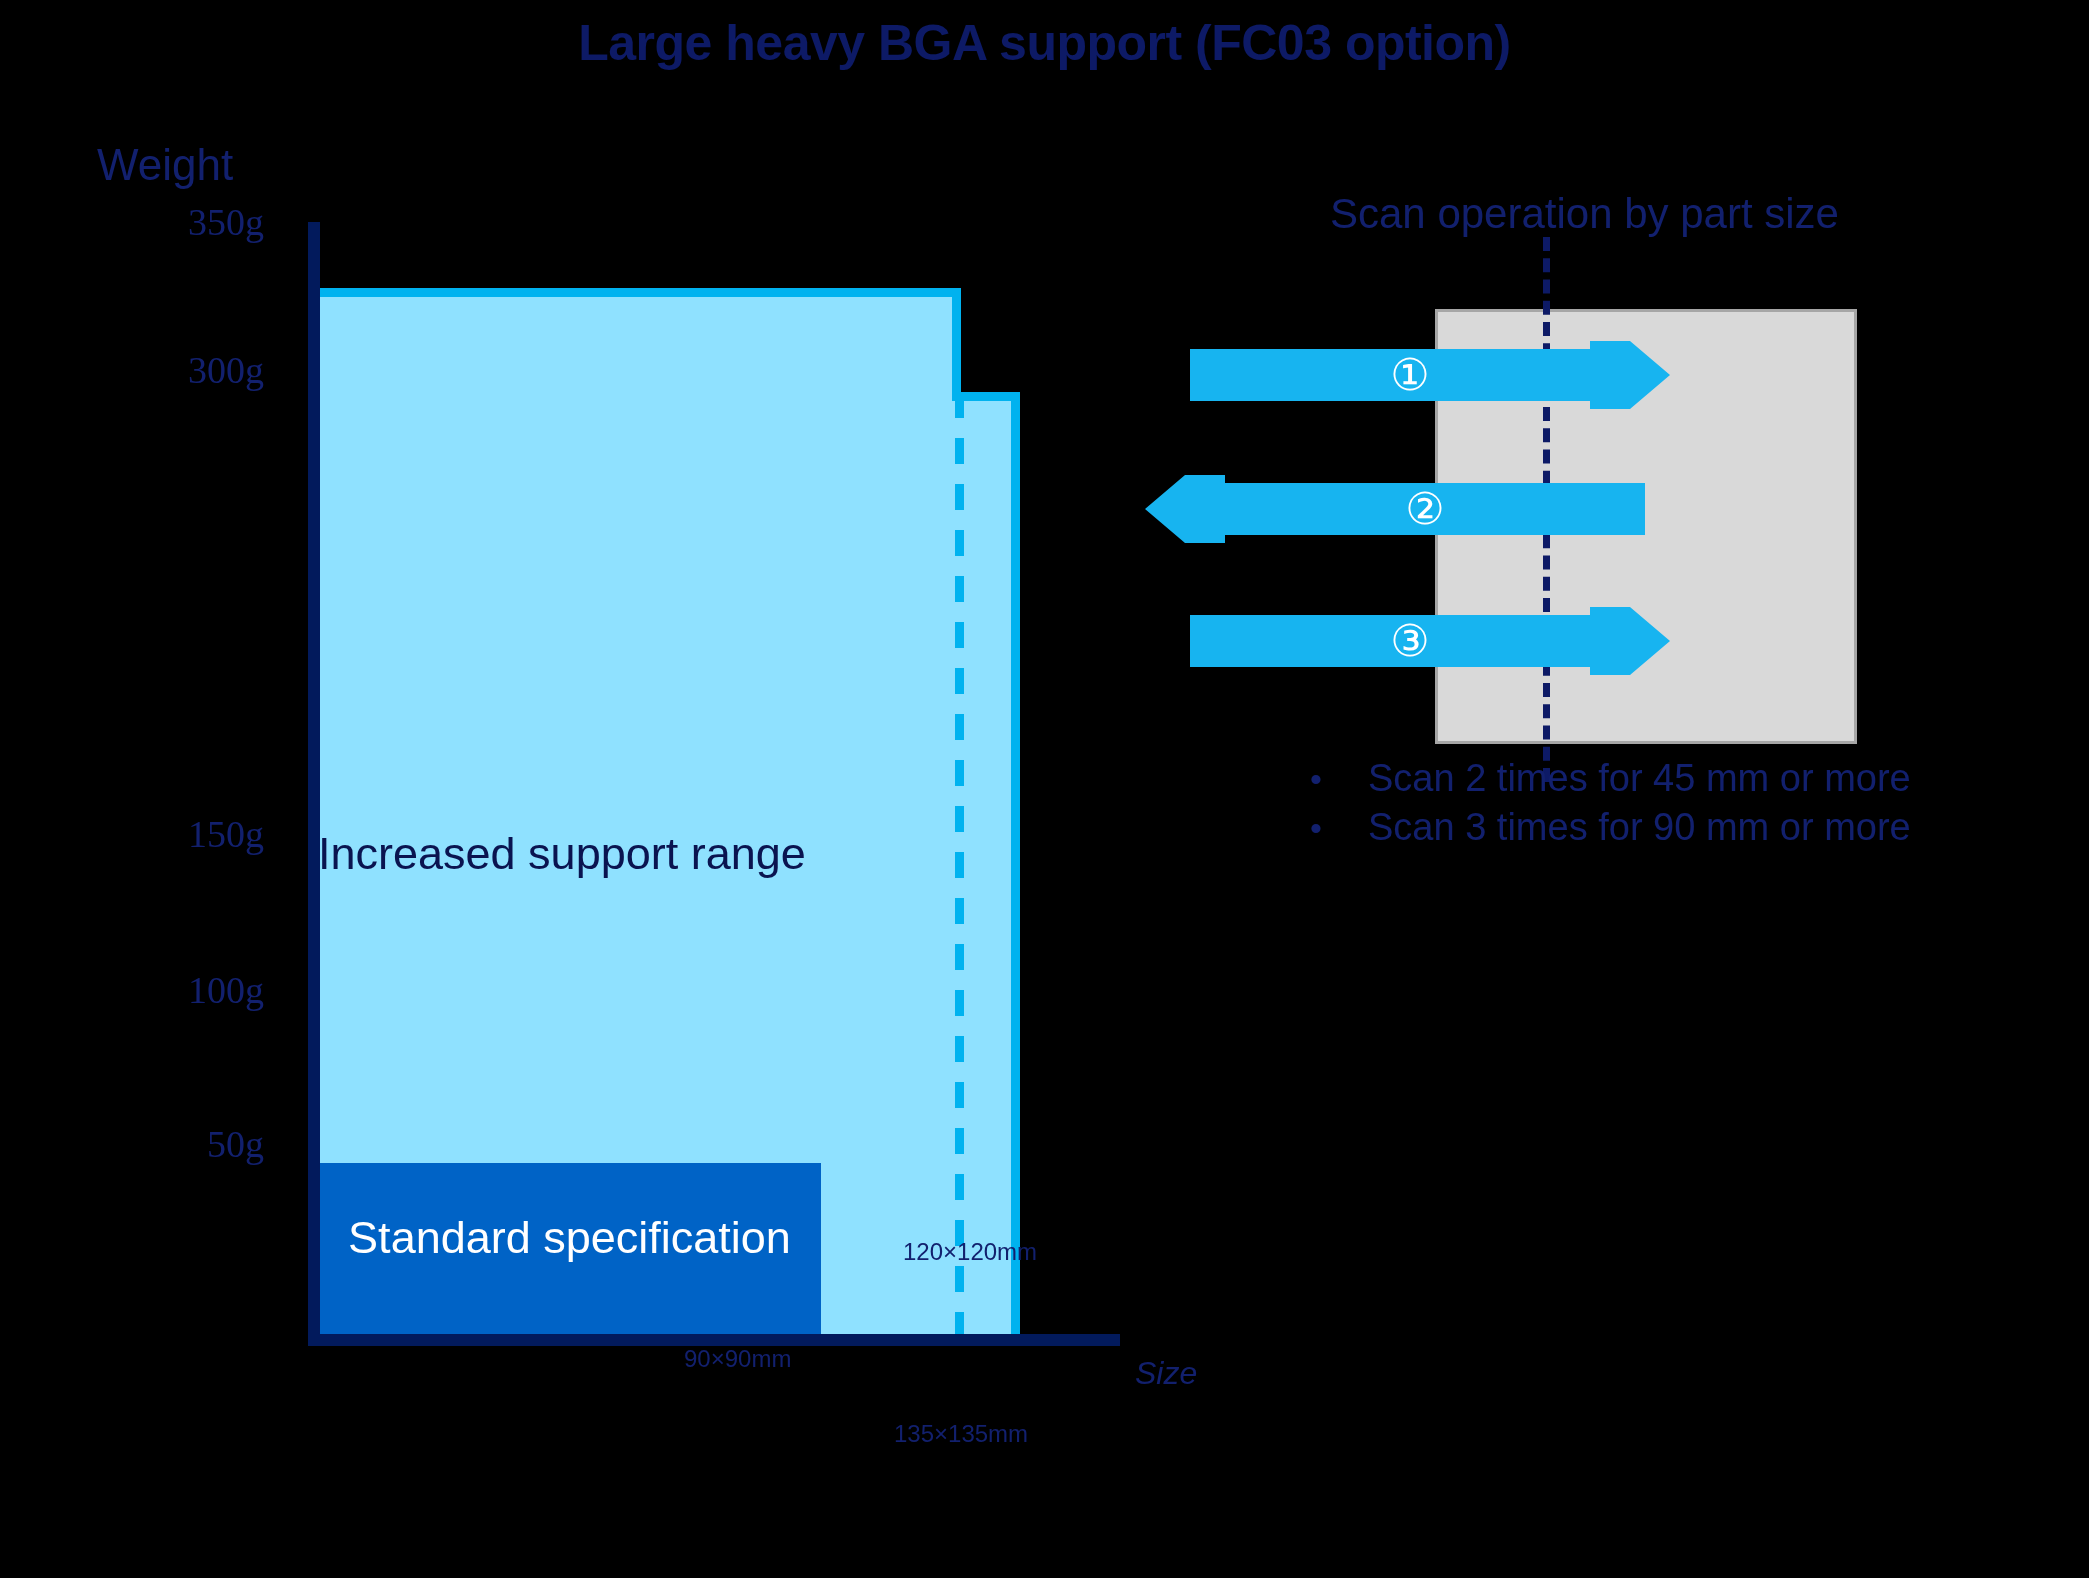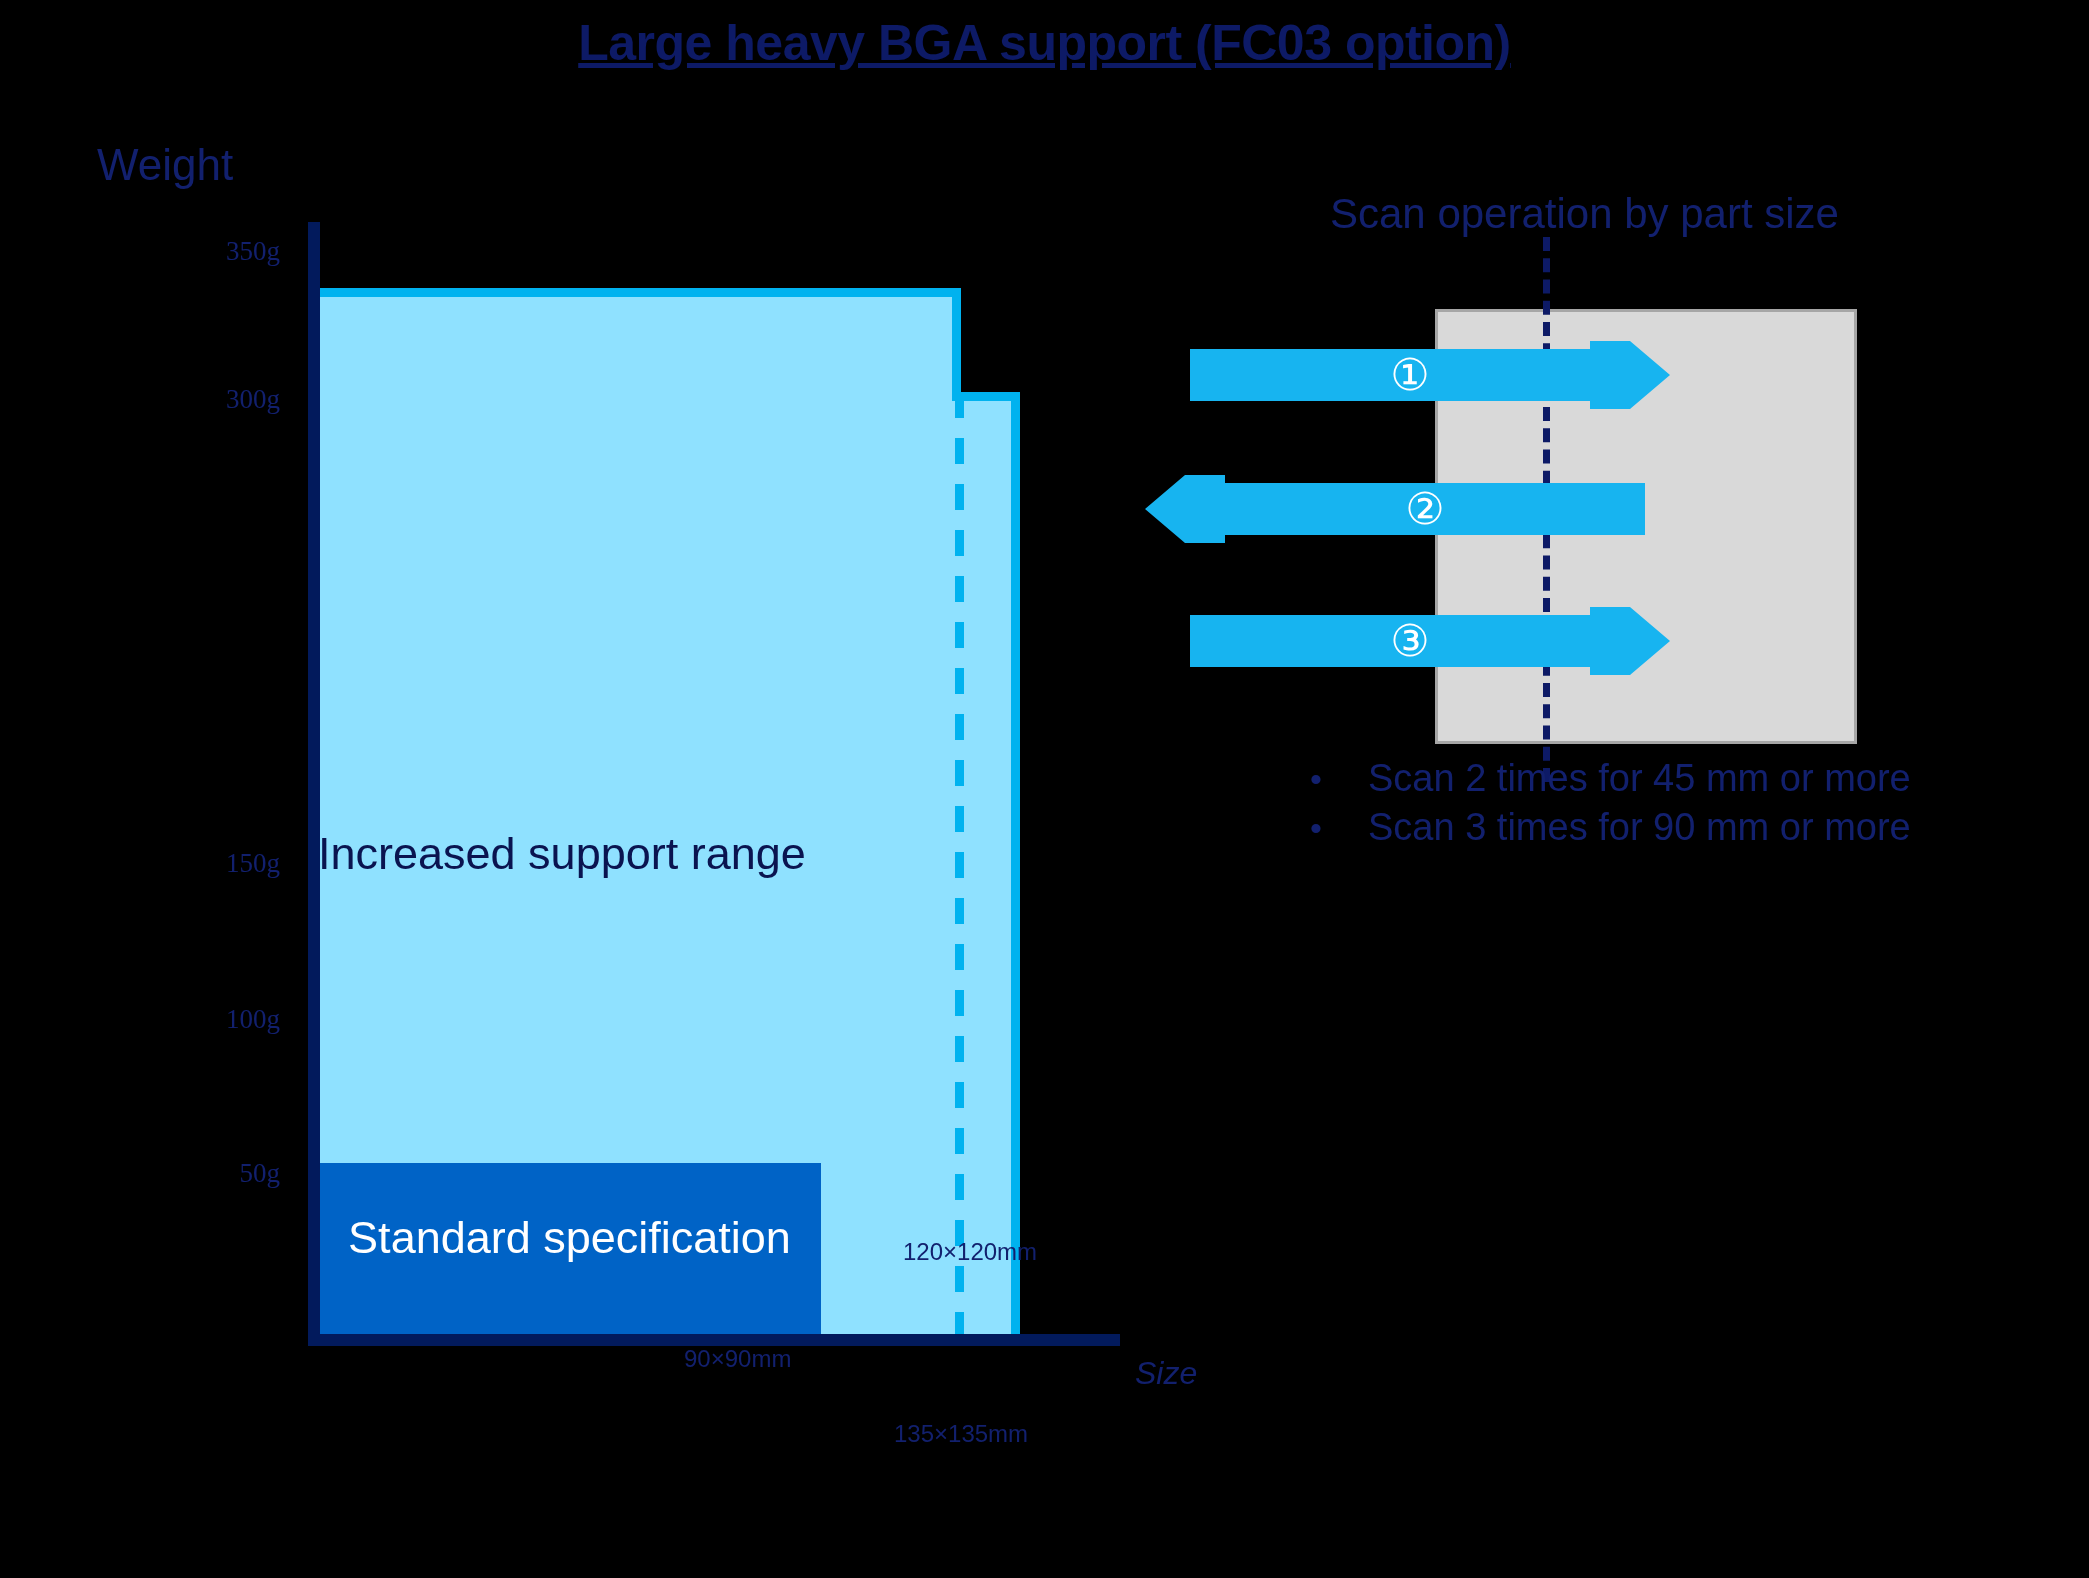--- a/index.html
+++ b/index.html
@@ -21,21 +21,20 @@
     position: absolute;
     left: 0;
     top: 14px;
     width: 2089px;
     text-align: center;
     font-size: 50px;
     font-weight: bold;
     color: #0d1a66;
     letter-spacing: -0.5px;
     white-space: nowrap;
-    text-decoration: underline;
   }
 
   
   #chart-panel {
     position: absolute;
     left: 0;
     top: 0;
     width: 1200px;
     height: 1578px;
   }
@@ -51,28 +50,27 @@
     position: absolute;
     left: 1135px;
     top: 1355px;
     font-size: 32px;
     color: #12206e;
     white-space: nowrap;
     font-style: italic;
   }
   .y-tick-label {
     position: absolute;
-    right: 0;
-    font-size: 27px;
+    right: 16px;
+    font-size: 38px;
     color: #12206e;
     text-align: right;
     width: 200px;
     white-space: nowrap;
     font-family: "Liberation Serif", serif;
-    margin-top: 36px;
   }
   .y-tick-wrap {
     position: absolute;
     left: 80px;
     width: 200px;
     height: 40px;
   }
 
   #y-axis-line {
     position: absolute;

